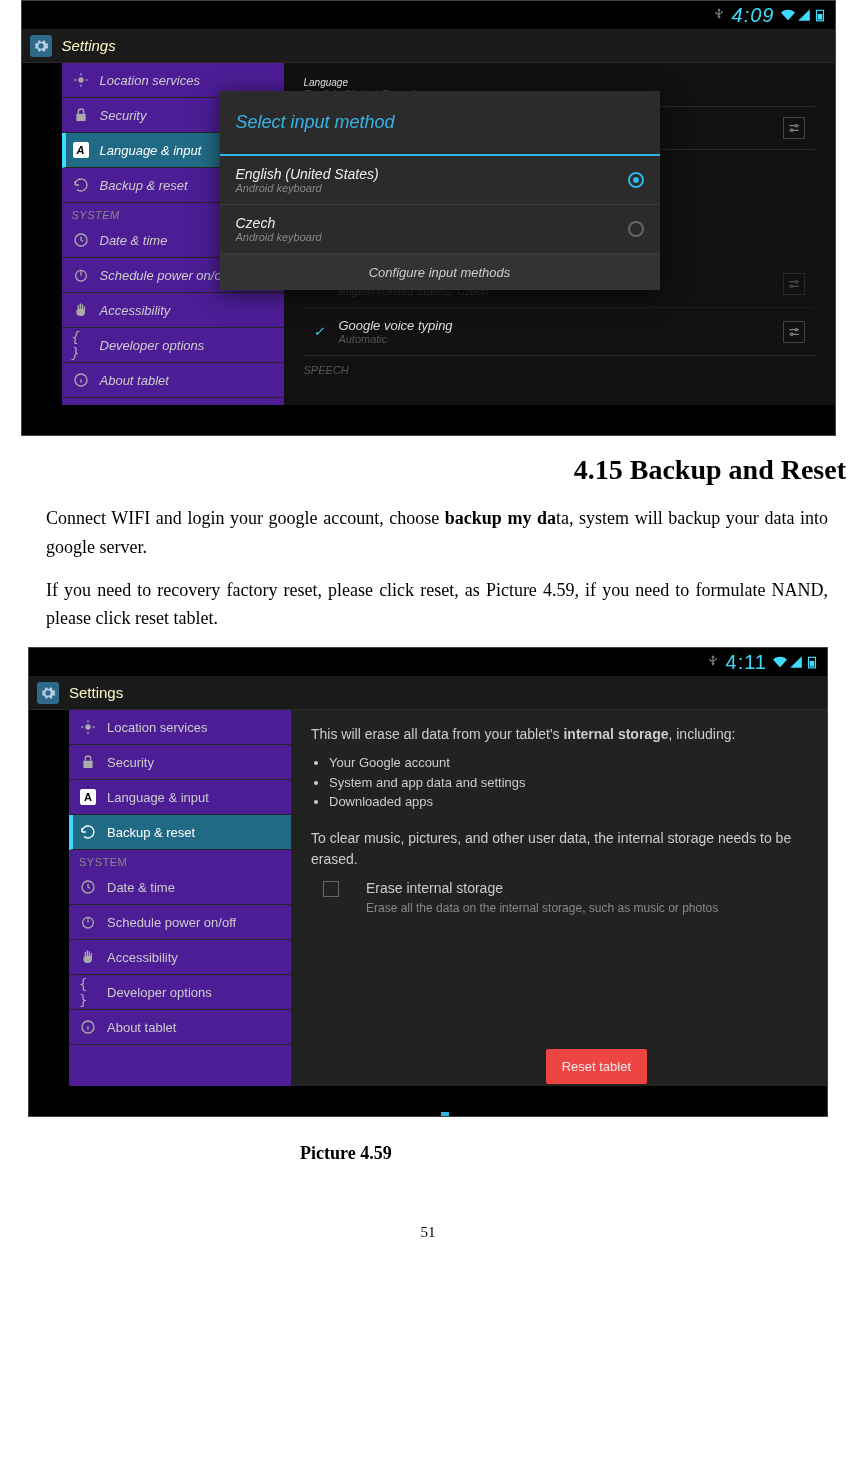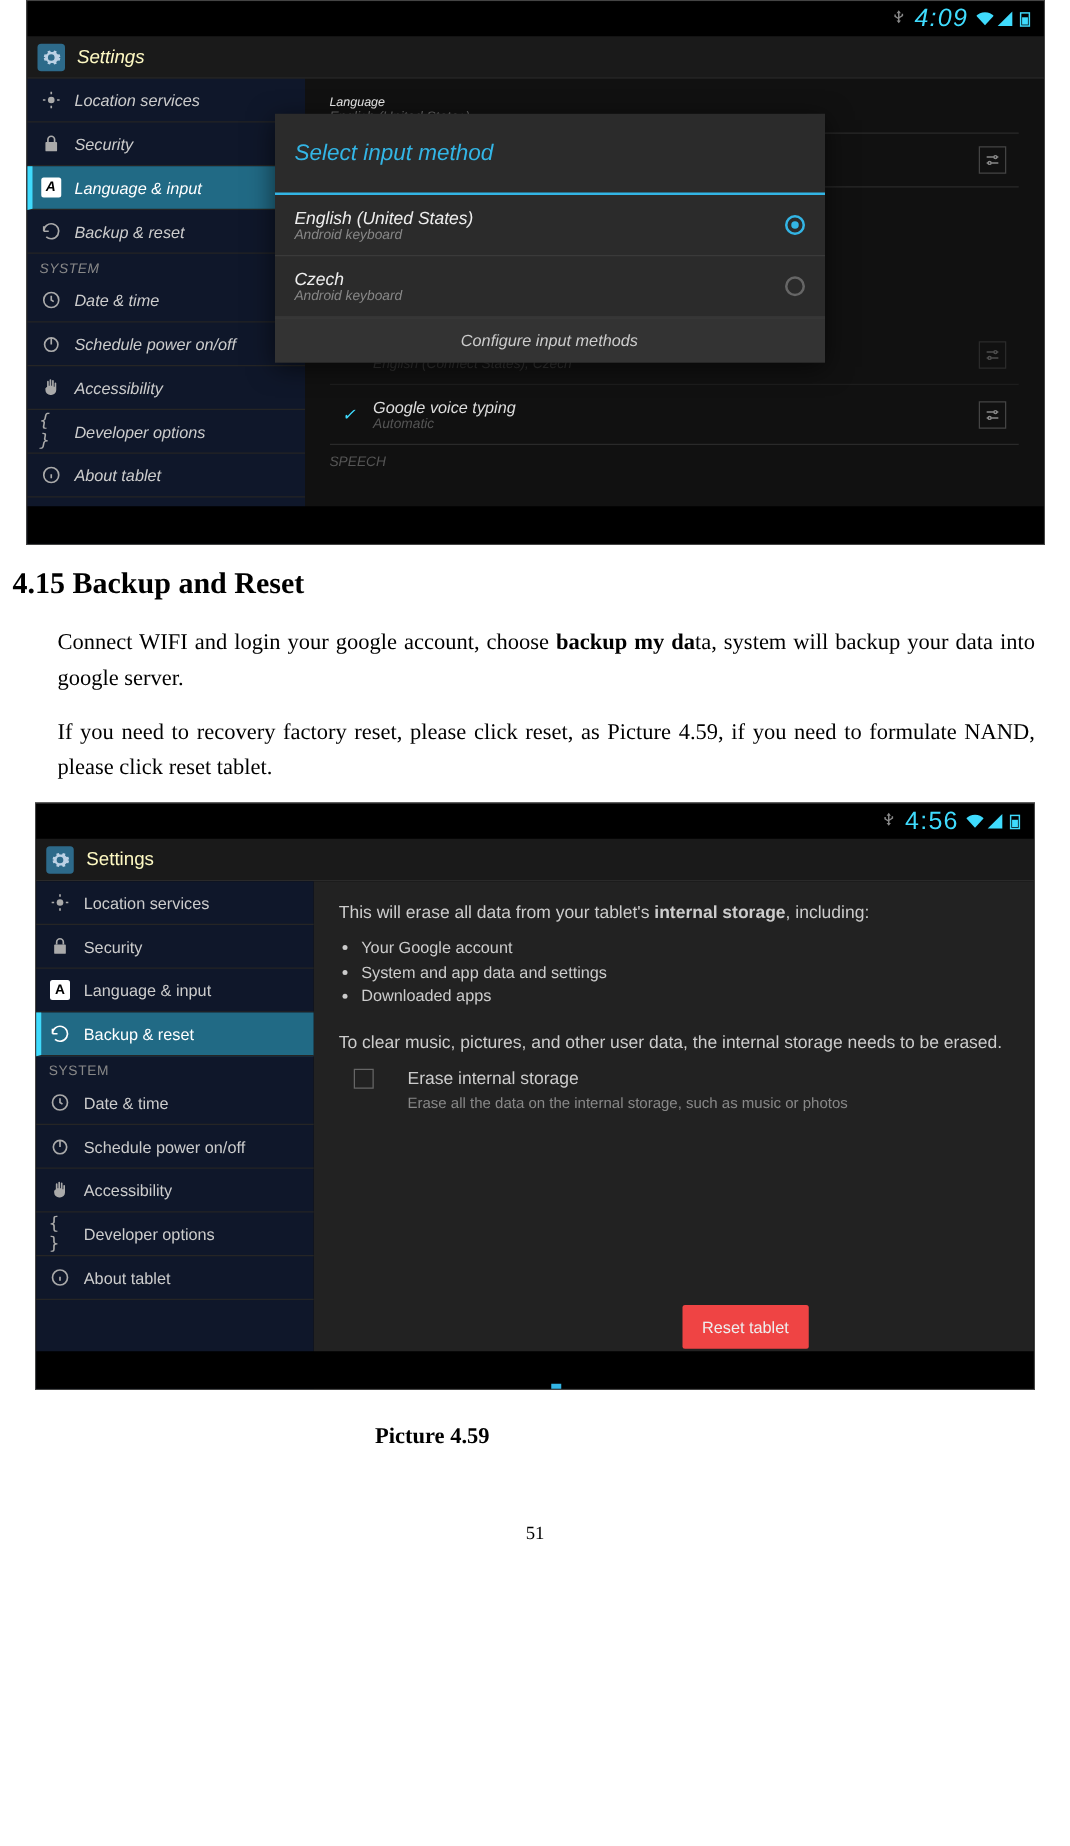--- a/index.html
+++ b/index.html
@@ -13,21 +13,21 @@
   .statusbar .usb { color: #888; font-size: 14px; }
   .statusbar .time { font-size: 20px; letter-spacing: 1px; }
   .statusbar .sigicons { color: #3fdbfd; font-size: 12px; display: flex; gap: 2px; align-items: center; }
   .sigicons svg { width: 14px; height: 14px; }
 
   .titlebar { height: 34px; background: #1a1a1a; display: flex; align-items: center; padding: 0 8px; gap: 10px; color: #fef9c3; font-family: sans-serif; font-size: 15px; border-bottom: 1px solid #2a2a2a;}
   .gearicon { width: 22px; height: 22px; background: #2d6a8a; border-radius: 3px; display: flex; align-items: center; justify-content: center;}
   .gearicon svg { width: 16px; height: 16px; }
 
   .mainrow { display: flex; height: calc(100% - 62px); position: relative; }
-  .sidebar { width: 222px; background: #0f172a; font-family: sans-serif; }
+  .sidebar { width: 222px; background: #4c1d95; font-family: sans-serif; margin-left: 40px; }
   .sideitem { display: flex; align-items: center; gap: 10px; padding: 8px 10px; color: #ccc; font-size: 13px; border-bottom: 1px solid #252525; }
   .sideitem.selected { background: #216a85; border-left: 4px solid #3fdbfd; padding-left: 6px; color: #fff; }
   .sidehdr { color: #888; font-size: 11px; padding: 6px 10px 2px; letter-spacing: 0.5px;}
   .sideicon { width: 18px; height: 18px; display: flex; align-items: center; justify-content: center; color: #aaa; }
   .sideicon svg { width: 16px; height: 16px; }
   .sideitem.selected .sideicon { color: #fff; }
   .iconA { background: #fff; color: #000; width: 16px; height: 16px; font-size: 11px; font-weight: bold; text-align: center; line-height: 16px; border-radius: 2px;}
 
   .content { flex: 1; background: #111; color: #ccc; font-family: sans-serif; font-size: 13px; padding: 8px 20px; position: relative; }
   .langtop { padding: 6px 0; border-bottom: 1px solid #2a2a2a;}
@@ -50,21 +50,21 @@
   .modalitem .l2 { color: #888; font-size: 11px; }
   .radio { width: 16px; height: 16px; border: 2px solid #666; border-radius: 50%; }
   .radio.sel { border-color: #33b5e5; position: relative; }
   .radio.sel::after { content:""; position: absolute; inset: 3px; background: #33b5e5; border-radius: 50%; }
   .modalfoot { text-align: center; padding: 10px; color: #ccc; font-size: 13px; border-top: 1px solid #3a3a3a; background: #333;}
 
   .navbar { position: absolute; bottom: 0; left: 0; right: 0; height: 30px; background: #000; }
 
   
   .caption { text-align: center; font-weight: bold; font-size: 18px; margin: 26px 0; font-family: "Times New Roman", serif; }
-  .sectionhdr { font-size: 24px; font-weight: bold; margin: 18px 0; }
+  .sectionhdr { font-size: 28px; font-weight: bold; margin: 18px 0; text-align: right; }
   .bodytext { font-size: 18px; line-height: 1.6; margin: 0 18px 14px 36px; text-align: justify;}
   .bodytext b { font-weight: bold; }
 
   
   .shot2 { width: 800px; height: 470px; margin: 14px auto 0; }
   .content2 { flex:1; background: #222; color: #ccc; font-family: sans-serif; padding: 14px 20px; font-size: 14px; line-height: 1.5; position: relative;}
   .bullet-list { margin: 8px 0 16px; }
   .bullet-list li { list-style: disc; margin-left: 18px; font-size: 13px; color: #ccc;}
   .eraserow { display: flex; gap: 27px; padding: 8px 12px; }
   .checkbox { width: 16px; height: 16px; border: 1px solid #666; margin-top: 3px;}
@@ -195,21 +195,21 @@
                 <circle cx="16" cy="8" r="2"></circle>
                 <circle cx="8" cy="16" r="2"></circle>
               </svg>
             </span>
       </div>
       <div style="height:110px"></div>
       <div class="checkrow" style="opacity:.5">
         <span class="check">✓</span>
         <span class="rowtxt">
           <div class="l1">Android keyboard</div>
-          <div class="l2">English (Connect States), Czech</div>
+          <div class="l2">English (United States), Czech</div>
         </span>
         <span class="sliders">
               <svg viewBox="0 0 24 24" width="14" height="14" fill="none" stroke="currentColor" stroke-width="2">
                 <path d="M4 8h10M18 8h2M4 16h2M10 16h10"></path>
                 <circle cx="16" cy="8" r="2"></circle>
                 <circle cx="8" cy="16" r="2"></circle>
               </svg>
             </span>
       </div>
       <div class="checkrow">
@@ -258,21 +258,21 @@
 </p>
 <p class="bodytext">If you need to recovery factory reset, please click reset, as Picture 4.59, if you need to formulate NAND, please click reset tablet.</p>
 
 <div class="shot shot2">
   <div class="statusbar">
     <span class="usb">
       <svg viewBox="0 0 24 24" fill="currentColor" width="14" height="14">
             <path d="M12 2l3 4h-2v5l3-2v-2h2v3l-5 3v3h2l-3 4-3-4h2v-2l-5-3V8h2v2l3 2V6H9l3-4z"></path>
           </svg>
     </span>
-    <span class="time">4:56</span>
+    <span class="time">4:11</span>
     <span class="sigicons">
       <svg viewBox="0 0 24 24" fill="currentColor">
             <path d="M12 3C7 3 2.7 5 0 8l12 13L24 8c-2.7-3-7-5-12-5z"></path>
           </svg>
       <svg viewBox="0 0 24 24" fill="currentColor">
             <path d="M2 22h20L22 2 2 22z"></path>
           </svg>
       <svg viewBox="0 0 24 24" fill="currentColor">
             <rect x="6" y="4" width="12" height="18" stroke="currentColor" fill="none" stroke-width="2"></rect>
             <rect x="8" y="10" width="8" height="10"></rect>

